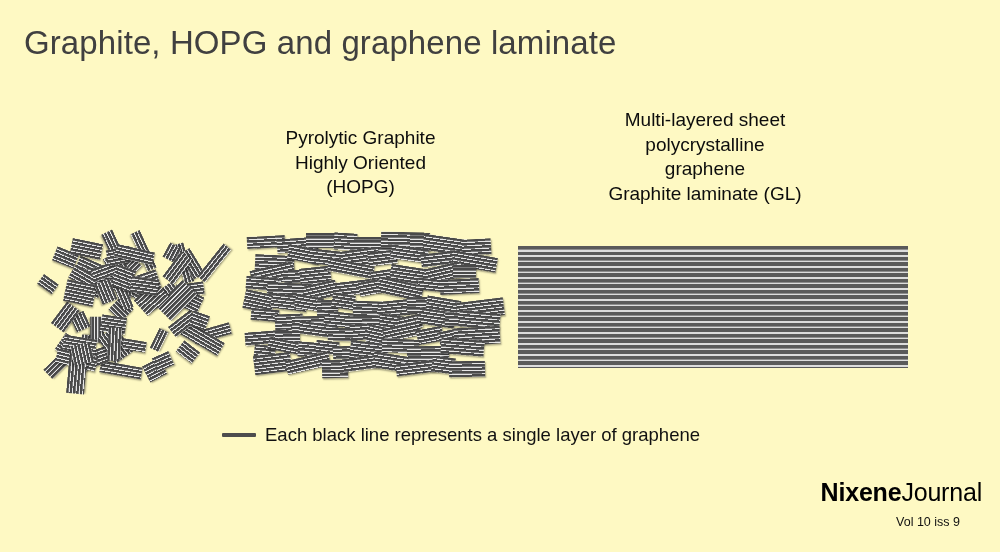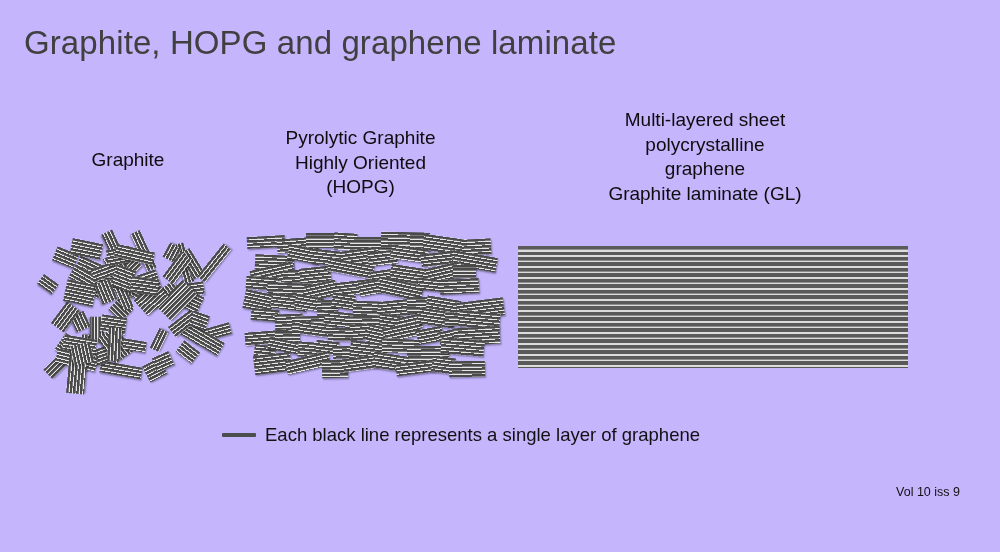--- a/index.html
+++ b/index.html
@@ -2,21 +2,21 @@
 <html><head>
 <meta charset="utf-8">
 <style>
   html,body{margin:0;padding:0;background:#ffffff;}
   body{
     width:1000px;height:552px;position:relative;overflow:hidden;
     font-family:"Liberation Sans","DejaVu Sans",sans-serif;
     color:#111111;
     -webkit-font-smoothing:antialiased;
   }
-  .slide{position:absolute;inset:0;background:#c4b5fd;}
+  .slide{position:absolute;inset:0;background:#fef9c3;}
 
   
   .title{
     position:absolute;left:24px;top:21px;
     font-size:33px;line-height:44px;font-weight:400;
     color:#404040;letter-spacing:.1px;white-space:nowrap;
   }
 
   
   .caption{
@@ -76,23 +76,20 @@
   .brand-name span.light{font-weight:400;}
   .brand-vol{font-size:12.5px;line-height:18px;color:#111;margin-top:6px;margin-right:22px;white-space:nowrap;}
 </style>
 </head>
 <body>
 
 <div class="slide">
 
   <div class="title">Graphite, HOPG and graphene laminate</div>
 
-  <div class="caption" id="cap-graphite">
-    <div>Graphite</div>
-  </div>
 
   <div class="caption" id="cap-hopg">
     <div>Pyrolytic Graphite</div>
     <div>Highly Oriented</div>
     <div>(HOPG)</div>
   </div>
 
   <div class="caption" id="cap-gl">
     <div>Multi-layered sheet</div>
     <div>polycrystalline</div>
@@ -246,16 +243,17 @@
     <div class="laminate"></div>
   </div>
 
   <div class="legend">
     <div class="legend-dash"></div>
     <div class="legend-text">Each black line represents a single layer of graphene</div>
   </div>
 
 
   <div class="brand">
+    <div class="brand-name"><b>Nixene</b><span class="light">Journal</span></div>
     <div class="brand-vol">Vol 10  iss 9</div>
   </div>
 
 </div>
 
 </body></html>

